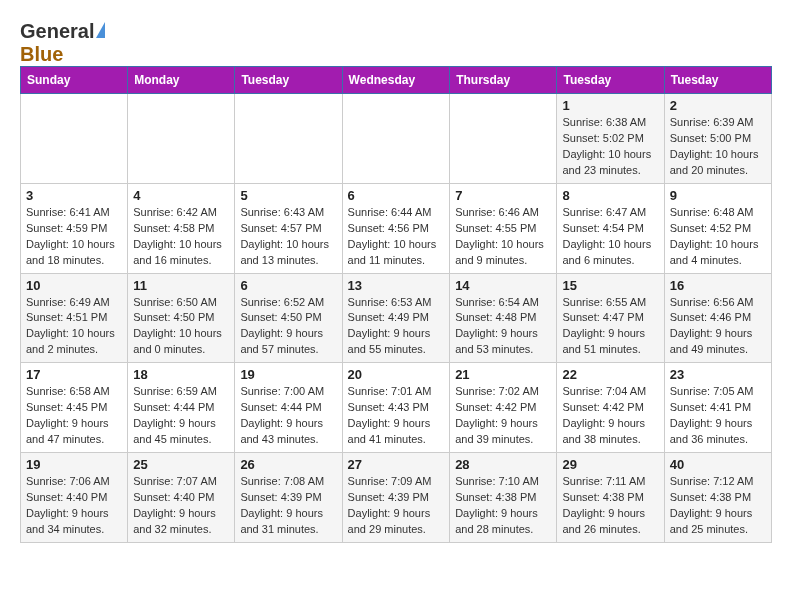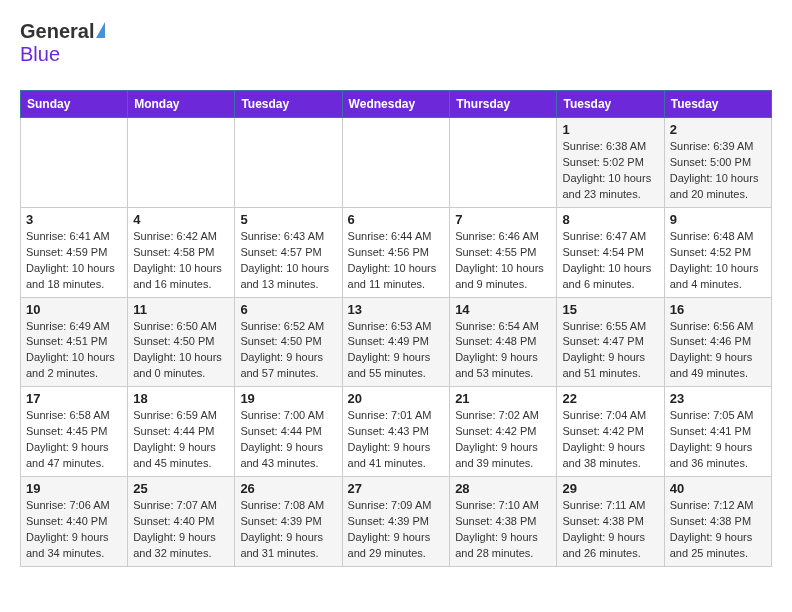--- a/index.html
+++ b/index.html
@@ -7,21 +7,21 @@
       font-family: Arial, sans-serif;
       background: #fff;
       width: 792px;
       min-height: 612px;
       padding: 20px;
     }
     .header {
       display: flex;
       justify-content: space-between;
       align-items: flex-start;
-      margin-bottom: 24px;
+      margin-bottom: 0;
     }
     .logo {
       display: flex;
       flex-direction: column;
       align-items: flex-start;
     }
     .title-section {
       text-align: right;
     }
     .month-title {
@@ -32,21 +32,21 @@
     .location {
       font-size: 16px;
       color: #555;
     }
     table {
       width: 100%;
       border-collapse: collapse;
       font-size: 11px;
     }
     thead tr th {
-      background-color: #6d28d9;
+      background-color: #a21caf;
       color: #fff;
       font-weight: bold;
       text-align: left;
       padding: 6px 6px;
       border: 1px solid #3a6faa;
       font-size: 12px;
     }
     tbody tr td {
       border: 1px solid #ccc;
       vertical-align: top;
@@ -72,22 +72,22 @@
     .empty-cell {
       background: #fff !important;
     }
     .logo-general {
       font-size: 20px;
       font-weight: bold;
       color: #333;
     }
     .logo-blue-text {
       font-size: 20px;
-      font-weight: normal;
-      color: #6d28d9;
+      font-weight: bold;
+      color: #a16207;
     }
     .logo-triangle {
       width: 0;
       height: 0;
       border-left: 9px solid transparent;
       border-bottom: 16px solid #4a90d9;
       display: inline-block;
       margin-left: 2px;
       vertical-align: middle;
       margin-top: -4px;

